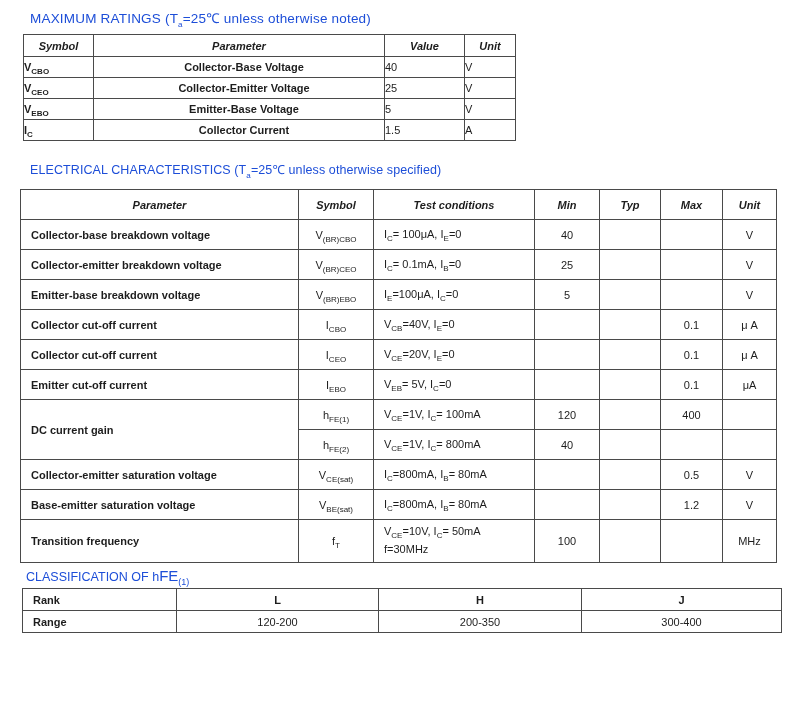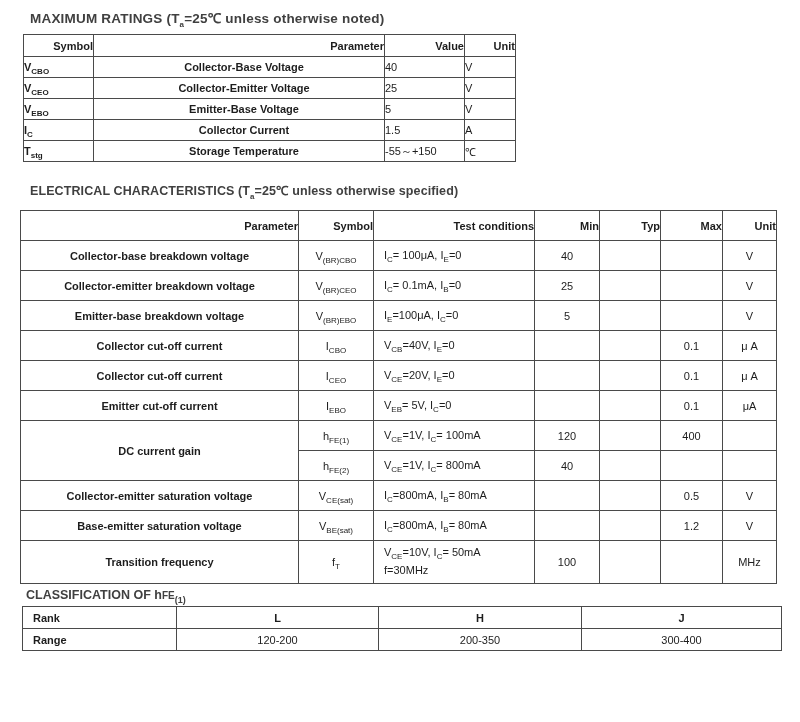--- a/index.html
+++ b/index.html
@@ -1,42 +1,42 @@
 <!DOCTYPE html>
 <html><head>
 <meta charset="utf-8">
 <style>
   html,body{margin:0;padding:0;}
   body{
     width:800px;height:722px;overflow:hidden;background:#ffffff;
     font-family:"Liberation Sans",sans-serif;color:#1d1d1d;
   }
   .page{position:relative;width:800px;height:722px;background:#fff;}
-  .sec-title{font-weight:bold;color:#404040;}
+  .sec-title{font-weight:normal;color:#1d4ed8;}
   .t1-title{font-size:13.5px;margin:9px 0 7px 30px;letter-spacing:0.2px;}
   .t2-title{font-size:12.5px;margin:20px 0 0 30px;letter-spacing:0.1px;}
   .t3-title{font-size:12.5px;margin:4px 0 0 26px;}
-  .t3-title .fe{font-size:10px;}
+  .t3-title .fe{font-size:15px;}
   .t3-title sub.fe-sub{font-size:9px;}
 
   table{border-collapse:collapse;table-layout:fixed;}
   td,th{border:1px solid #4a4a4a;font-size:11px;padding:0;overflow:hidden;}
-  th{font-weight:bold;text-align:right;}
+  th{font-weight:bold;text-align:center;font-style:italic;}
   sub{font-size:8px;line-height:0;}
 
   .t1{margin-left:23px;width:492px;}
   .t1 th{height:21px;}
   .t1 td{height:20px;text-align:left;}
   .t1 td.param{text-align:center;padding-left:10px;font-weight:bold;}
   .t1 td.sym{font-weight:bold;}
 
   .t2{margin:11px 0 0 20px;width:756px;}
   .t2 th{height:29px;}
   .t2 td{height:29px;text-align:center;}
-  .t2 td.param{text-align:center;font-weight:bold;}
+  .t2 td.param{text-align:left;padding-left:10px;font-weight:bold;}
   .t2 td.cond{text-align:left;padding-left:10px;white-space:pre-line;line-height:1.6;}
   .t2 tr.tall td{height:42px;}
 
   .t3{margin:4px 12px 0 22px;width:759px;}
   .t3 td{height:21px;text-align:center;font-weight:bold;}
   .t3 td.lbl{text-align:left;padding-left:10px;}
   .t3 td.val{font-weight:normal;}
 </style>
 </head>
 <body>
@@ -77,26 +77,20 @@
         <td class="sym">V<sub>EBO</sub></td>
         <td class="param">Emitter-Base Voltage</td>
         <td>5</td>
         <td>V</td>
       </tr>
       <tr>
         <td class="sym">I<sub>C</sub></td>
         <td class="param">Collector Current</td>
         <td>1.5</td>
         <td>A</td>
-      </tr>
-      <tr>
-        <td class="sym">T<sub>stg</sub></td>
-        <td class="param">Storage Temperature</td>
-        <td>-55～+150</td>
-        <td>℃</td>
       </tr>
     </tbody>
   </table>
 
   <div class="sec-title t2-title">ELECTRICAL CHARACTERISTICS (T<sub>a</sub>=25℃ unless otherwise specified)</div>
 
   <table class="t2">
     <colgroup>
         <col style="width:278px">
         <col style="width:75px">

